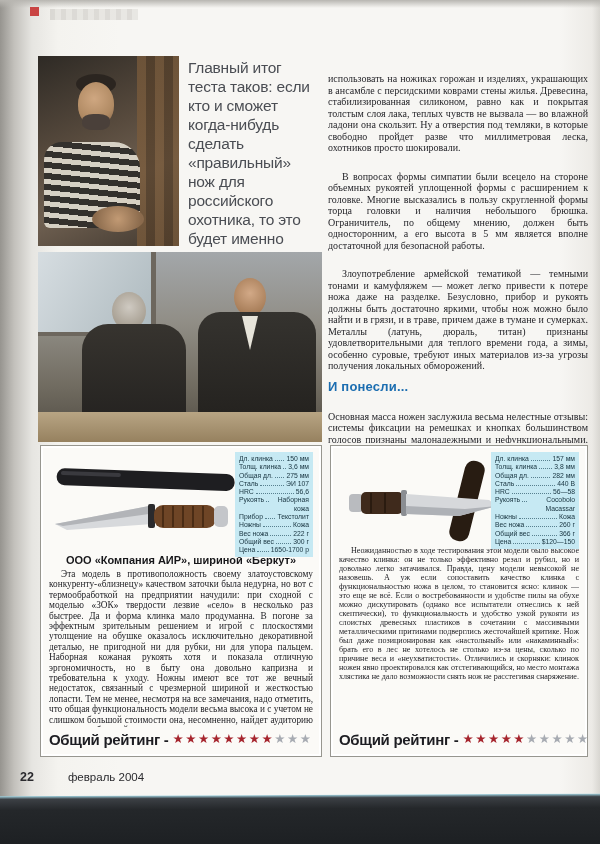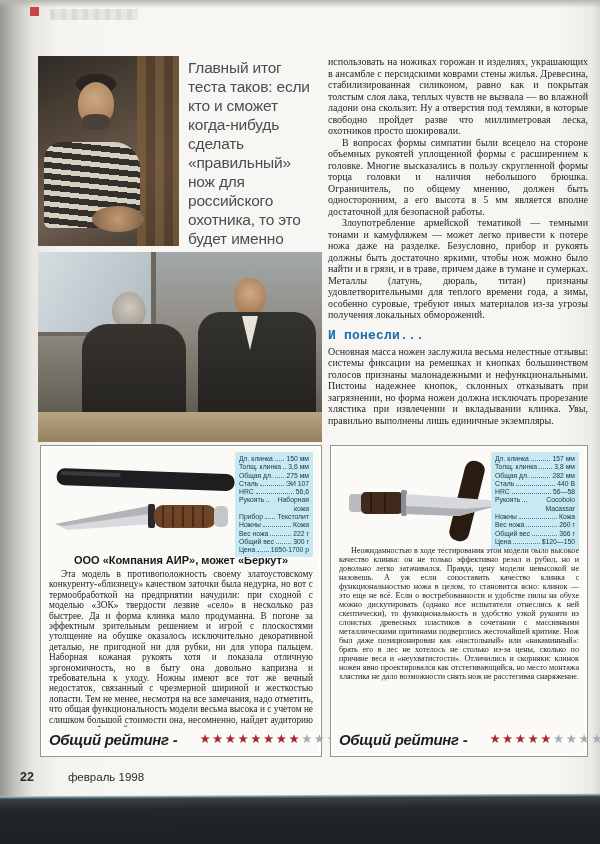--- a/index.html
+++ b/index.html
@@ -57,23 +57,23 @@
   .p2-table { position:absolute; left:0; bottom:0; width:100%; height:30px;
     background:linear-gradient(180deg,#b8a584,#96815f); }
 
   
   .quote { position:absolute; left:188px; top:58px; width:132px;
     font-family:"Liberation Sans", sans-serif; font-size:15.5px; line-height:19px;
     color:#4a4d53; letter-spacing:-0.2px; }
 
   
   .col { position:absolute; left:328px; top:56px; width:260px; height:387px; overflow:hidden; }
-  .col p { font-size:10px; line-height:11.5px; text-align:justify; text-indent:14px; color:#26262b; }
+  .col p { font-size:10px; line-height:11.5px; text-align:justify; text-indent:14px; color:#26262b;margin-top:17px; }
   .col p.first { text-indent:0; }
-  .col h3 { font-family:Liberation Mono, monospace; font-size:13px; color:#1b6db0;
+  .col h3 { font-family:Liberation Sans, sans-serif; font-size:13px; color:#1b6db0;
     margin:7px 0 3px; letter-spacing:.2px; }
 
   
   .panel { position:absolute; top:445px; height:312px; border:1px solid #97968f; background:#fbfaf7;
     box-shadow:inset 0 0 0 2px #ffffff; padding:6px 8px 8px; display:flex; flex-direction:column; }
   .panel-l { left:40px; width:282px; }
   .panel-r { left:330px; width:258px; }
 
   .photozone { position:relative; flex:0 0 auto; }
   .panel-l .photozone { height:98px; }
@@ -91,21 +91,21 @@
 
   .ptitle { text-align:center; font-family:"Liberation Sans", sans-serif; font-weight:bold;
     color:#17171a; margin:4px 0 3px; }
   .panel-l .ptitle { font-size:11px; }
   .panel-r .ptitle { font-size:11px; }
 
   .pbody { flex:1 1 auto; overflow:hidden; text-align:justify; text-indent:12px; color:#232328; }
   .panel-l .pbody { font-size:9.3px; line-height:10.4px; }
   .panel-r .pbody { font-size:8.1px; line-height:9px; }
 
-  .rating { flex:0 0 auto; display:flex; align-items:center; gap:22px; padding-top:4px;font-style:italic; }
+  .rating { flex:0 0 auto; display:flex; align-items:center; gap:4px; padding-top:4px; }
   .rlabel { font-family:"Liberation Sans", sans-serif; font-weight:bold; font-size:15px;
     color:#1d1d22; letter-spacing:-0.3px; white-space:nowrap; }
   .stars { display:flex; }
   .star { font-size:12.5px; line-height:1; letter-spacing:1.5px; font-family:"DejaVu Sans", sans-serif; }
   .star.filled { color:#a6252e; }
   .star.empty  { color:#a7abb2; }
 
   
   .footer { position:absolute; left:20px; top:770px; display:flex; align-items:baseline; gap:34px;
     font-family:"Liberation Sans", sans-serif; color:#2a2a2e; }
@@ -230,21 +230,21 @@
               <span class="sv">300 г</span>
             </div>
 
             <div class="srow">
               <span class="sl">Цена</span>
               <span class="sd"></span>
               <span class="sv">1650-1700 р</span>
             </div>
           </div>
       </div>
-      <div class="ptitle">ООО «Компания АИР», может «Беркут»</div>
+      <div class="ptitle">ООО «Компания АИР», шириной «Беркут»</div>
       <div class="pbody">Эта модель в противоположность своему златоустовскому конкуренту-«близнецу» качеством заточки была недурна, но вот с термообработкой на предприятии начудили: при сходной с моделью «ЗОК» твердости лезвие «село» в несколько раз быстрее. Да и форма клинка мало продуманна. В погоне за эффектным зрительным решением и игрой с плоскостями утолщение на обушке оказалось исключительно декоративной деталью, не пригодной ни для рубки, ни для упора пальцем. Наборная кожаная рукоять хотя и показала отличную эргономичность, но в быту она довольно капризна и требовательна к уходу. Ножны имеют все тот же вечный недостаток, связанный с чрезмерной шириной и жесткостью лопасти. Тем не менее, несмотря на все замечания, надо отметить, что общая функциональность модели весьма высока и с учетом не слишком большой стоимости она, несомненно, найдет аудиторию своих потребителей.</div>
       <div class="rating">
         <span class="rlabel">Общий рейтинг -</span>
         <span class="stars">
             <span class="star filled">★</span>
             <span class="star filled">★</span>
             <span class="star filled">★</span>
             <span class="star filled">★</span>
             <span class="star filled">★</span>
             <span class="star filled">★</span>
@@ -345,18 +345,18 @@
             <span class="star empty">★</span>
             <span class="star empty">★</span>
             <span class="star empty">★</span>
             <span class="star empty">★</span>
           </span>
       </div>
     </div>
 
     <div class="footer">
       <span class="pageno">22</span>
-      <span class="issue">февраль 1998</span>
+      <span class="issue">февраль 2004</span>
     </div>
 
   </div>
   <div class="band"></div>
 </div>
 
 </body></html>

